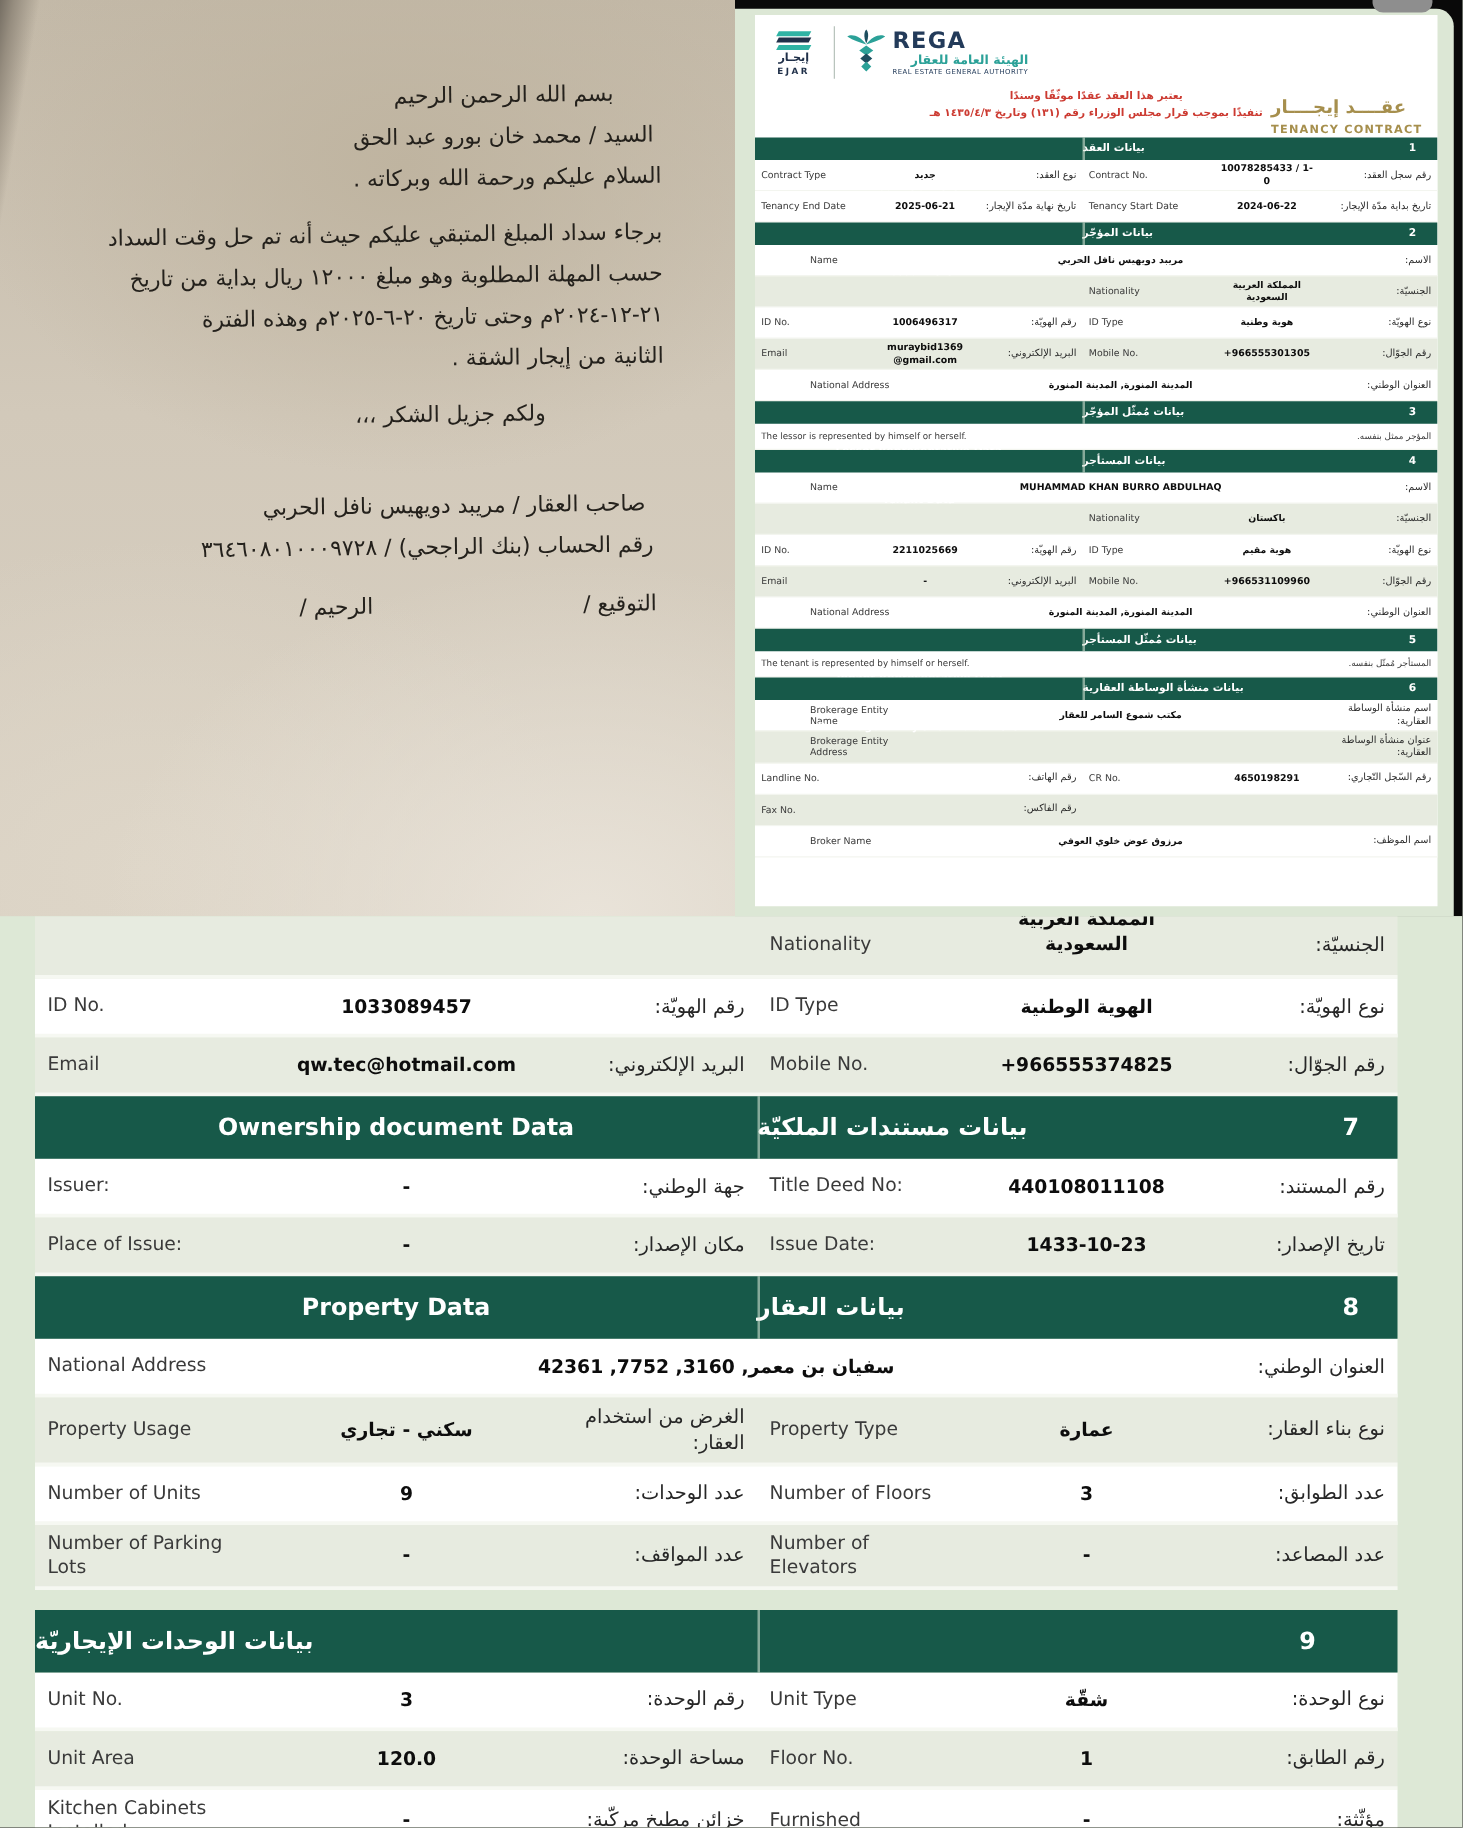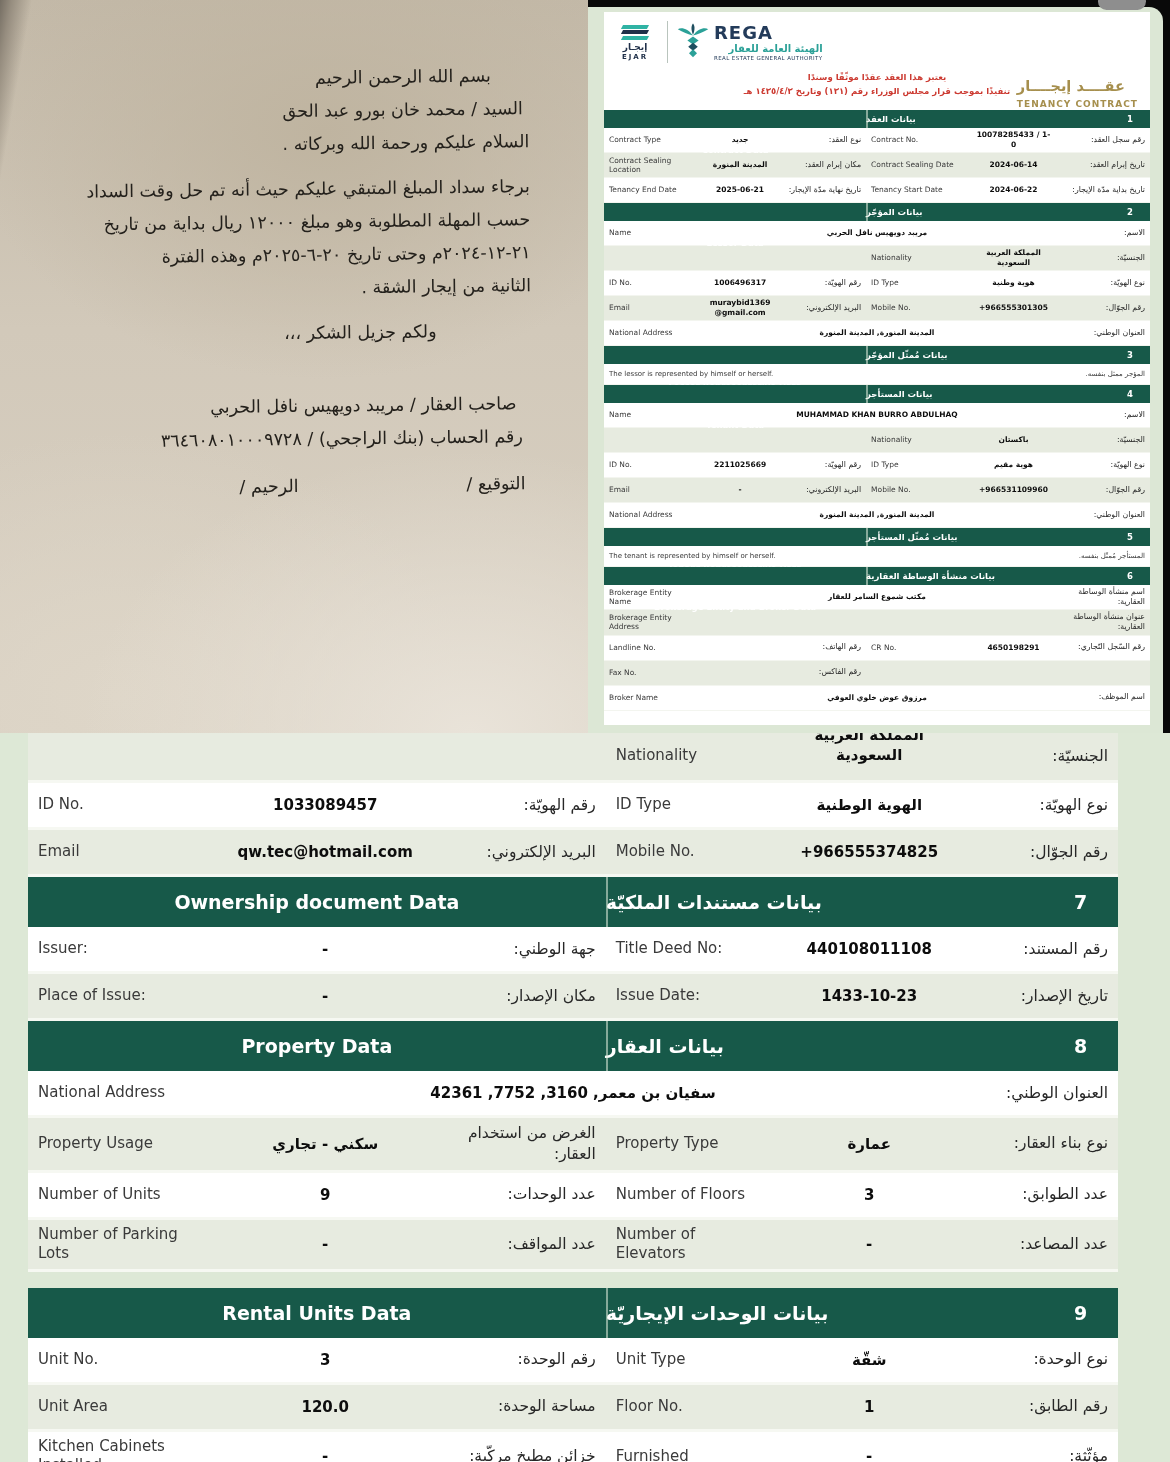--- a/index.html
+++ b/index.html
@@ -84,21 +84,21 @@
   .p1t .sec-bar { height:18px; font-size:8.5px; }
   .p1t .sec-bar::after { left:48%; }
   .p1t .sec-en { width:48%;margin-top:40px; }
   .p1t .row { min-height:24px; font-size:7.5px; border-bottom:1px solid #f3f5ef; }
   .p1t .cell { padding:2px 5px;gap:12px; }
   .p1t .cell-left  { width:48%; }
   .p1t .cell-right { width:52%; }
   .p1t .cell .en { width:33%; line-height:1.25; }
   .p1t .cell .ar { width:29%; line-height:1.3; font-size:7.8px; }
   .p1t .cell .val { line-height:1.3; }
-  .p1t .row-full .cell { width:100%; }
+  .p1t .row-full .cell { width:100%;margin-left:39px; }
   .p1t .row-full .en { width:16%; }
   .p1t .row-full .ar { width:16%; }
   .p1t .note-row { min-height:16px; font-size:7px; padding:2px 5px; border-bottom:1px solid #f3f5ef; color:#3a3a3a; }
 
   
   .p2 { position:absolute; top:733px; left:0; width:1170px; height:729px;
         background:#dde8d6; padding:0 52px 0 28px; box-sizing:border-box; overflow:hidden; }
   .p2 .sec-bar { height:50px; font-size:19px; }
   .p2 .sec-bar::after { left:53%; }
   .p2 .sec-en { width:53%; }
@@ -199,32 +199,20 @@
                   <span class="en">Contract Type</span>
                   <span class="val">جديد</span>
                   <span class="ar">نوع العقد:</span>
                 </div>
                 <div class="cell cell-right">
                   <span class="en">Contract No.</span>
                   <span class="val">10078285433 / 1-0</span>
                   <span class="ar">رقم سجل العقد:</span>
                 </div>
               </div>
-              <div class="row alt">
-                <div class="cell cell-left">
-                  <span class="en">Contract Sealing Location</span>
-                  <span class="val">المدينة المنورة</span>
-                  <span class="ar">مكان إبرام العقد:</span>
-                </div>
-                <div class="cell cell-right">
-                  <span class="en">Contract Sealing Date</span>
-                  <span class="val">2024-06-14</span>
-                  <span class="ar">تاريخ إبرام العقد:</span>
-                </div>
-              </div>
               <div class="row">
                 <div class="cell cell-left">
                   <span class="en">Tenancy End Date</span>
                   <span class="val">2025-06-21</span>
                   <span class="ar">تاريخ نهاية مدّة الإيجار:</span>
                 </div>
                 <div class="cell cell-right">
                   <span class="en">Tenancy Start Date</span>
                   <span class="val">2024-06-22</span>
                   <span class="ar">تاريخ بداية مدّة الإيجار:</span>
@@ -523,21 +511,20 @@
           <span class="ar">عدد المواقف:</span>
         </div>
         <div class="cell cell-right">
           <span class="en">Number of Elevators</span>
           <span class="val">-</span>
           <span class="ar">عدد المصاعد:</span>
         </div>
       </div>
       <div class="gap"></div>
       <div class="sec-bar">
-        <div class="sec-en">Rental Units Data</div>
         <div class="sec-right">
           <span class="sec-ar">بيانات الوحدات الإيجاريّة</span>
           <span class="sec-num">9</span>
         </div>
       </div>
       <div class="row">
         <div class="cell cell-left">
           <span class="en">Unit No.</span>
           <span class="val">3</span>
           <span class="ar">رقم الوحدة:</span>

